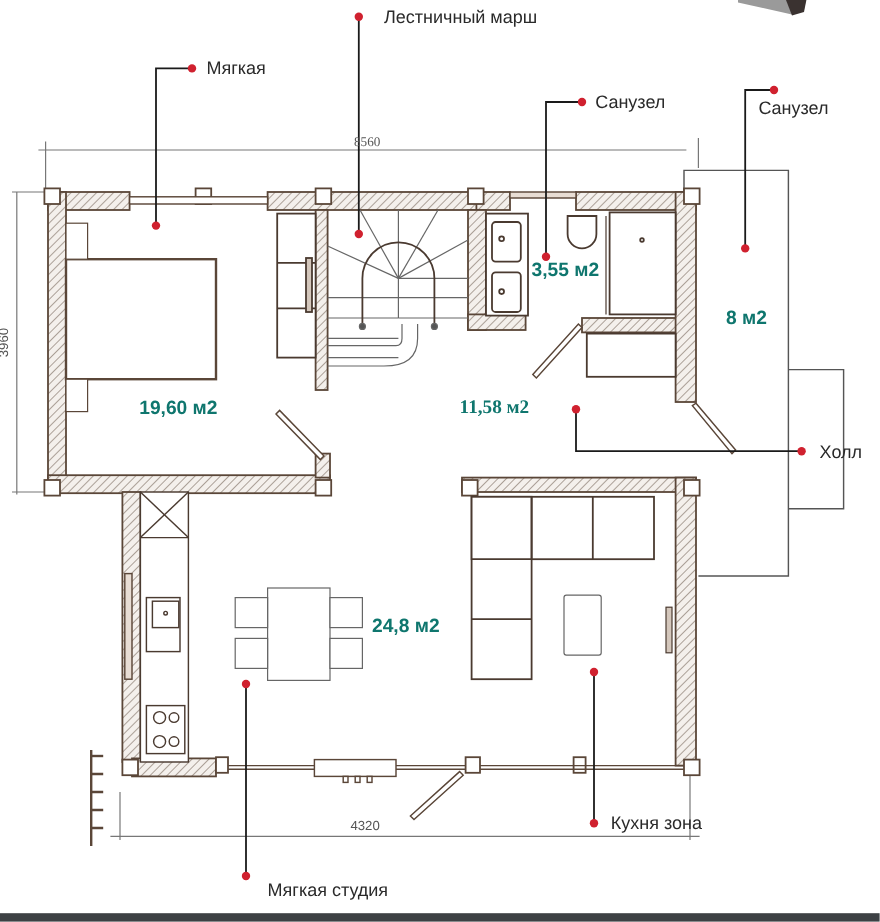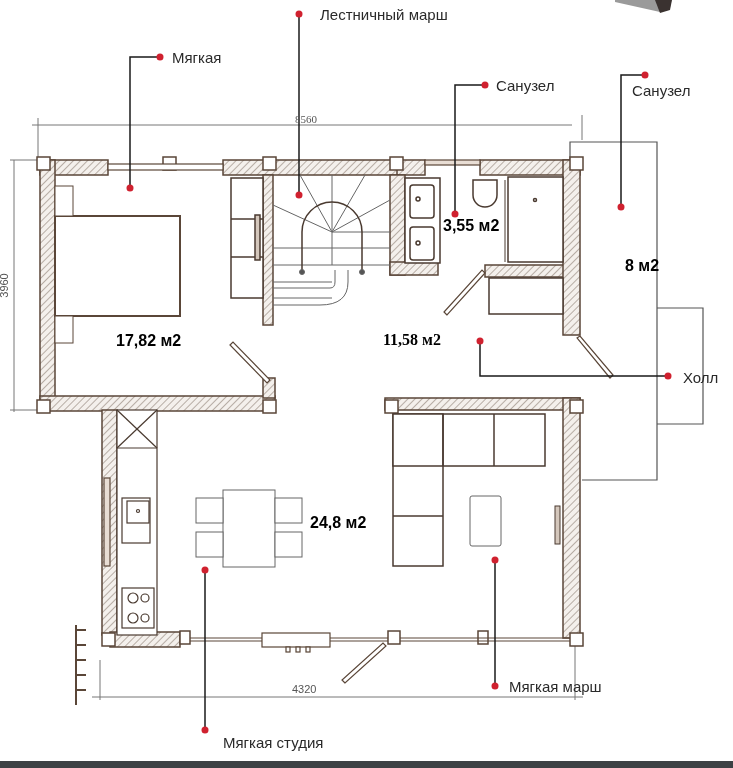--- a/index.html
+++ b/index.html
@@ -1,19 +1,19 @@
 <!DOCTYPE html>
 <html><head>
 <meta charset="utf-8">
 <style>
   html,body{margin:0;padding:0;background:#ffffff;}
   body{width:733px;height:768px;position:relative;overflow:hidden;font-family:"Liberation Sans",sans-serif;}
   #plan{position:absolute;left:0;top:0;width:733px;height:768px;}
   .lbl{position:absolute;font-family:"Liberation Sans",sans-serif;font-size:15px;color:#2a2a2a;white-space:nowrap;line-height:1;}
-  .area{position:absolute;font-family:"Liberation Sans",sans-serif;font-size:16px;font-weight:bold;color:#000000;white-space:nowrap;line-height:1;}
+  .area{position:absolute;font-family:"Liberation Sans",sans-serif;font-size:16px;font-weight:bold;color:#0f766e;white-space:nowrap;line-height:1;}
   .dim{position:absolute;font-family:"Liberation Sans",sans-serif;font-size:11px;color:#555;white-space:nowrap;line-height:1;}
   .bottom-bar{position:absolute;left:0;top:761px;width:733px;height:7px;background:#3d4144;}
 </style>
 </head>
 <body>
 
 <svg id="plan" viewBox="0 0 733 768" xmlns="http://www.w3.org/2000/svg">
   <defs>
     <pattern id="hatch" patternUnits="userSpaceOnUse" width="5" height="5" patternTransform="rotate(45)">
       <rect width="5" height="5" fill="#f4f0ec"></rect>
@@ -232,21 +232,21 @@
 <div class="dim" style="left:295px;top:114px;font-family:Liberation Serif, serif;">8560</div>
 <div class="dim" style="left:-8px;top:280px;transform:rotate(-90deg);">3960</div>
 <div class="dim" style="left:292px;top:684px;">4320</div>
 
 <div class="lbl" style="left:172px;top:50px;">Мягкая</div>
 <div class="lbl" style="left:320px;top:7px;">Лестничный марш</div>
 <div class="lbl" style="left:496px;top:78px;">Санузел</div>
 <div class="lbl" style="left:632px;top:83px;">Санузел</div>
 <div class="lbl" style="left:683px;top:370px;">Холл</div>
 <div class="lbl" style="left:223px;top:735px;">Мягкая студия</div>
-<div class="lbl" style="left:509px;top:679px;">Мягкая марш</div>
-
-<div class="area" style="left:116px;top:333px;">17,82 м2</div>
+<div class="lbl" style="left:509px;top:679px;">Кухня зона</div>
+
+<div class="area" style="left:116px;top:333px;">19,60 м2</div>
 <div class="area" style="left:443px;top:218px;">3,55 м2</div>
-<div class="area" style="left:625px;top:258px;">8 м2</div>
+<div class="area" style="left:605px;top:258px;">8 м2</div>
 <div class="area" style="left:383px;top:332px;font-family:Liberation Serif, serif;">11,58 м2</div>
 <div class="area" style="left:310px;top:515px;">24,8 м2</div>
 
 <div class="bottom-bar"></div>
 
 </body></html>

